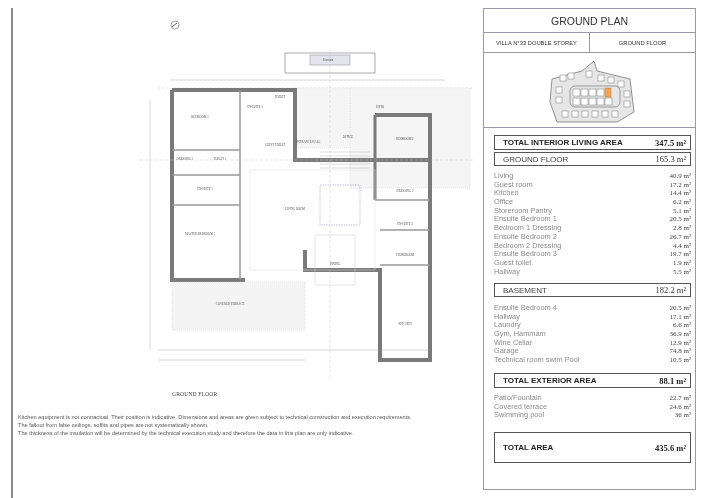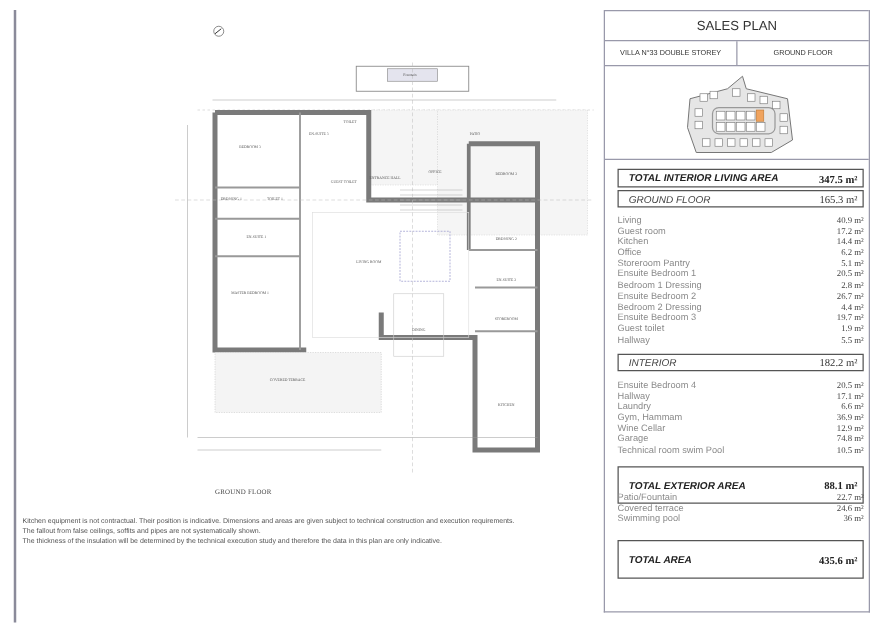--- a/index.html
+++ b/index.html
@@ -10,21 +10,21 @@
   .plan-caption { position: absolute; left: 172px; top: 391px; font-family: "Liberation Serif", serif; font-size: 5.5px; color: #444; letter-spacing: 0.2px; }
   .disclaimer { position: absolute; left: 18px; top: 413px; font-size: 5.6px; line-height: 8px; color: #555; width: 470px; }
   .panel { position: absolute; left: 483px; top: 8px; width: 213px; height: 482px; border: 1px solid #9999aa; border-top: none; background: #fff; }
   .panel .title { height: 25px; border-top: 1px solid #9999aa; border-bottom: 1px solid #9999aa; text-align: center; font-size: 10.5px; line-height: 25px; color: #333; }
   .panel .subhead { display: flex; height: 20px; border-bottom: 1px solid #9999aa; }
   .panel .subhead div { flex: 1; font-size: 5.8px; line-height: 20px; text-align: center; color: #333; }
   .panel .subhead div:first-child { border-right: 1px solid #9999aa; flex: 0 0 106px; }
   .minimap { height: 75px; position: relative; border-bottom: 1px solid #9999aa; }
   .minimap svg { position: absolute; left: 58px; top: 4px; width: 100px; height: 68px; }
   .box { position: absolute; left: 10px; width: 197px; border: 1px solid #555; display: flex; justify-content: space-between; align-items: center; padding: 0 4px 0 8px; }
-  .box .lbl { font-weight: bold; font-size: 8px; color: #222; font-style: italic; }
+  .box .lbl { font-weight: bold; font-size: 8px; color: #222; }
   .box .val { font-family: "Liberation Serif", serif; font-weight: bold; font-size: 8.5px; color: #222; }
   .box.light .lbl { font-weight: normal; color: #444; font-size: 8px; }
   .box.light .val { font-weight: normal; color: #333; }
   .rows { position: absolute; left: 10px; width: 197px; }
   .row { display: flex; justify-content: space-between; height: 8.7px; font-size: 7.4px; line-height: 8.7px; }
   .row .k { color: #8a8a8a; }
   .row .v { font-family: "Liberation Serif", serif; color: #444; font-size: 7px; }
 </style>
 </head>
 <body>
@@ -107,21 +107,21 @@
 
 <div class="plan-caption">GROUND FLOOR</div>
 
 <div class="disclaimer">
   <div>Kitchen equipment is not contractual. Their position is indicative. Dimensions and areas are given subject to technical construction and execution requirements.</div>
   <div>The fallout from false ceilings, soffits and pipes are not systematically shown.</div>
   <div>The thickness of the insulation will be determined by the technical execution study and therefore the data in this plan are only indicative.</div>
 </div>
 
 <div class="panel">
-  <div class="title">SALES PLAN</div>
+  <div class="title">GROUND PLAN</div>
   <div class="subhead">
     <div>VILLA N°33 DOUBLE STOREY</div>
     <div>GROUND FLOOR</div>
   </div>
   <div class="minimap">
     <svg viewBox="0 0 100 68">
       <path d="M 10 22 L 40 14 L 52 4 L 55 14 L 88 22 L 92 55 L 75 65 L 15 65 L 8 45 Z" fill="#e6e6e6" stroke="#777" stroke-width="0.8"></path>
       <rect x="28" y="29" width="50" height="21" rx="5" fill="none" stroke="#999" stroke-width="1"></rect>
       <g fill="#fff" stroke="#777" stroke-width="0.5">
         <rect x="31" y="32" width="7" height="7"></rect>
@@ -207,21 +207,21 @@
         <span class="k">Guest toilet</span>
         <span class="v">1.9 m²</span>
       </div>
     <div class="row">
         <span class="k">Hallway</span>
         <span class="v">5.5 m²</span>
       </div>
   </div>
 
   <div class="box light" style="top:275px;height:14px;">
-    <span class="lbl">INTERIOR</span>
+    <span class="lbl">BASEMENT</span>
     <span class="val">182.2 m²</span>
   </div>
   <div class="rows" style="top:296px;">
     <div class="row">
         <span class="k">Ensuite Bedroom 4</span>
         <span class="v">20.5 m²</span>
       </div>
     <div class="row">
         <span class="k">Hallway</span>
         <span class="v">17.1 m²</span>
@@ -241,21 +241,21 @@
     <div class="row">
         <span class="k">Garage</span>
         <span class="v">74.8 m²</span>
       </div>
     <div class="row">
         <span class="k">Technical room swim Pool</span>
         <span class="v">10.5 m²</span>
       </div>
   </div>
 
-  <div class="box" style="top:365px;height:30px;">
+  <div class="box" style="top:365px;height:15px;">
     <span class="lbl">TOTAL EXTERIOR AREA</span>
     <span class="val">88.1 m²</span>
   </div>
   <div class="rows" style="top:386px;">
     <div class="row">
         <span class="k">Patio/Fountain</span>
         <span class="v">22.7 m²</span>
       </div>
     <div class="row">
         <span class="k">Covered terrace</span>

